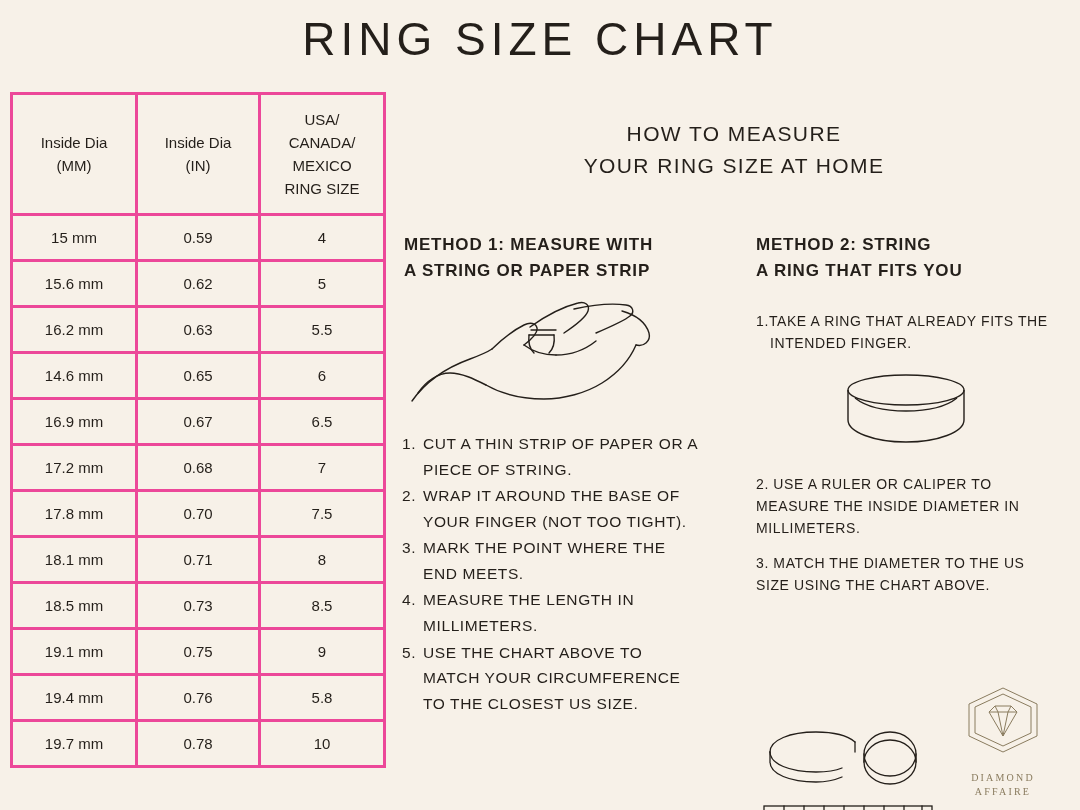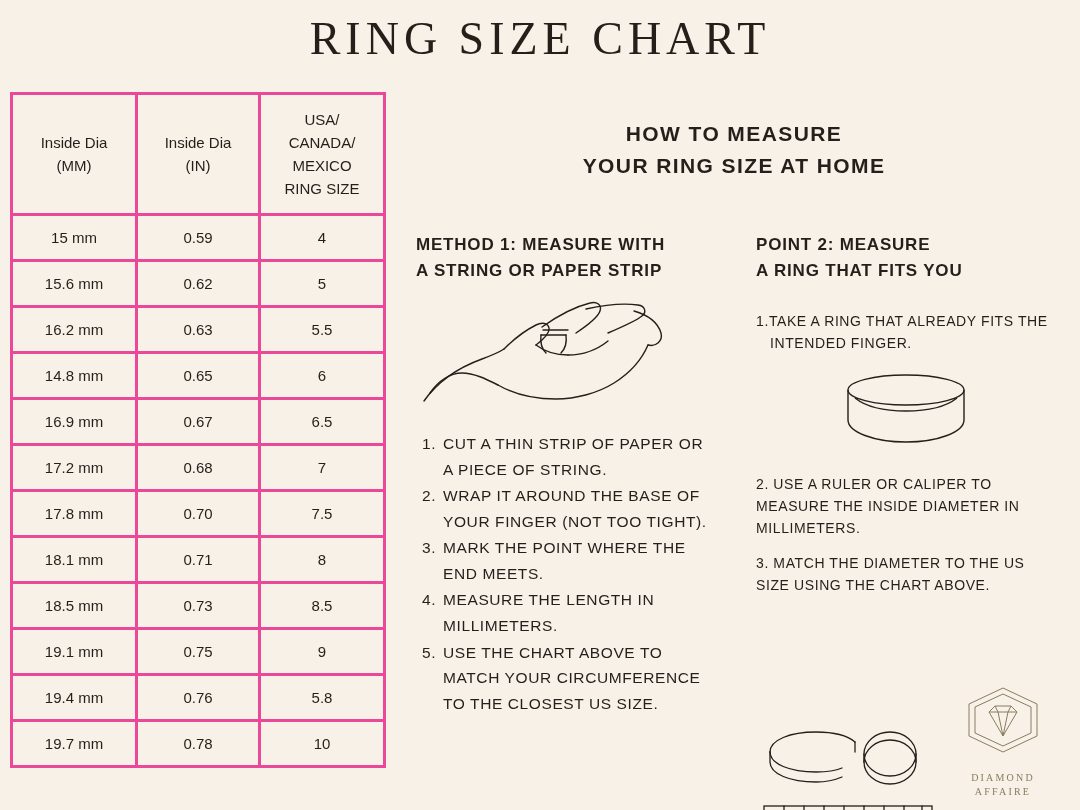--- a/index.html
+++ b/index.html
@@ -12,21 +12,21 @@
     background: #f7f1e8;
     font-family: "Liberation Sans", sans-serif;
     color: #2b2620;
     overflow: hidden;
     position: relative;
   }
 
   
   .title {
     text-align: center;
-    font-family: Liberation Serif, serif;
+    font-family: Liberation Sans, sans-serif;
     font-size: 46px;
     letter-spacing: 5px;
     font-weight: 400;
     color: #241f1a;
     margin: 14px 0 0 0;
     line-height: 1.1;
   }
 
   
   .table-wrap {
@@ -66,21 +66,21 @@
   .right {
     position: absolute;
     left: 398px;
     top: 92px;
     width: 672px;
     height: 710px;
   }
   .how-to {
     text-align: center;
     font-size: 21px;
-    font-weight: bold;
+    font-weight: normal;
     letter-spacing: 1.4px;
     line-height: 1.5;
     color: #241f1a;
     margin-top: 26px;
   }
 
   .methods {
     position: absolute;
     top: 140px;
     left: 0;
@@ -89,39 +89,39 @@
   .m-head {
     font-size: 17px;
     font-weight: bold;
     letter-spacing: 0.8px;
     line-height: 1.5;
     color: #241f1a;
   }
 
   .col1 {
     position: absolute;
-    left: 18px;
+    left: 6px;
     top: 0;
     width: 300px;
   }
   .col2 {
     position: absolute;
     left: 358px;
     top: 0;
     width: 300px;
   }
 
   .steps {
     font-size: 15.5px;
     letter-spacing: 0.6px;
     line-height: 1.65;
     color: #241f1a;
   }
   ol.steps {
-    margin: 8px;
+    margin: 0;
     padding-left: 17px;
   }
   ol.steps li {
     margin-bottom: 1px;
     padding-left: 2px;
   }
   p.para {
     font-size: 14px;
     letter-spacing: 0.6px;
     line-height: 1.55;
@@ -204,21 +204,21 @@
         <td>15.6 mm</td>
         <td>0.62</td>
         <td>5</td>
       </tr>
       <tr>
         <td>16.2 mm</td>
         <td>0.63</td>
         <td>5.5</td>
       </tr>
       <tr>
-        <td>14.8 mm</td>
+        <td>14.6 mm</td>
         <td>0.65</td>
         <td>6</td>
       </tr>
       <tr>
         <td>16.9 mm</td>
         <td>0.67</td>
         <td>6.5</td>
       </tr>
       <tr>
         <td>17.2 mm</td>
@@ -296,21 +296,21 @@
         <li>CUT A THIN STRIP OF PAPER OR A PIECE OF STRING.</li>
         <li>WRAP IT AROUND THE BASE OF YOUR FINGER (NOT TOO TIGHT).</li>
         <li>MARK THE POINT WHERE THE END MEETS.</li>
         <li>MEASURE THE LENGTH IN MILLIMETERS.</li>
         <li>USE THE CHART ABOVE TO MATCH YOUR CIRCUMFERENCE TO THE CLOSEST US SIZE.</li>
       </ol>
     </div>
 
     <div class="col2">
       <div class="m-head">
-        <div>POINT 2: MEASURE</div>
+        <div>METHOD 2: STRING</div>
         <div>A RING THAT FITS YOU</div>
       </div>
 
       <div style="height:28px"></div>
       <p class="para indent">1.TAKE A RING THAT ALREADY    FITS THE INTENDED FINGER.</p>
 
       <div class="ring-art">
         <svg width="150" height="86" viewBox="0 0 150 86" fill="none" stroke="#241f1a" stroke-width="1.4">
           <ellipse cx="75" cy="22" rx="58" ry="15"></ellipse>
           <path d="M17 22 C17 44, 17 52, 17 52 C17 64, 43 74, 75 74 C107 74, 133 64, 133 52 C133 52, 133 44, 133 22"></path>

